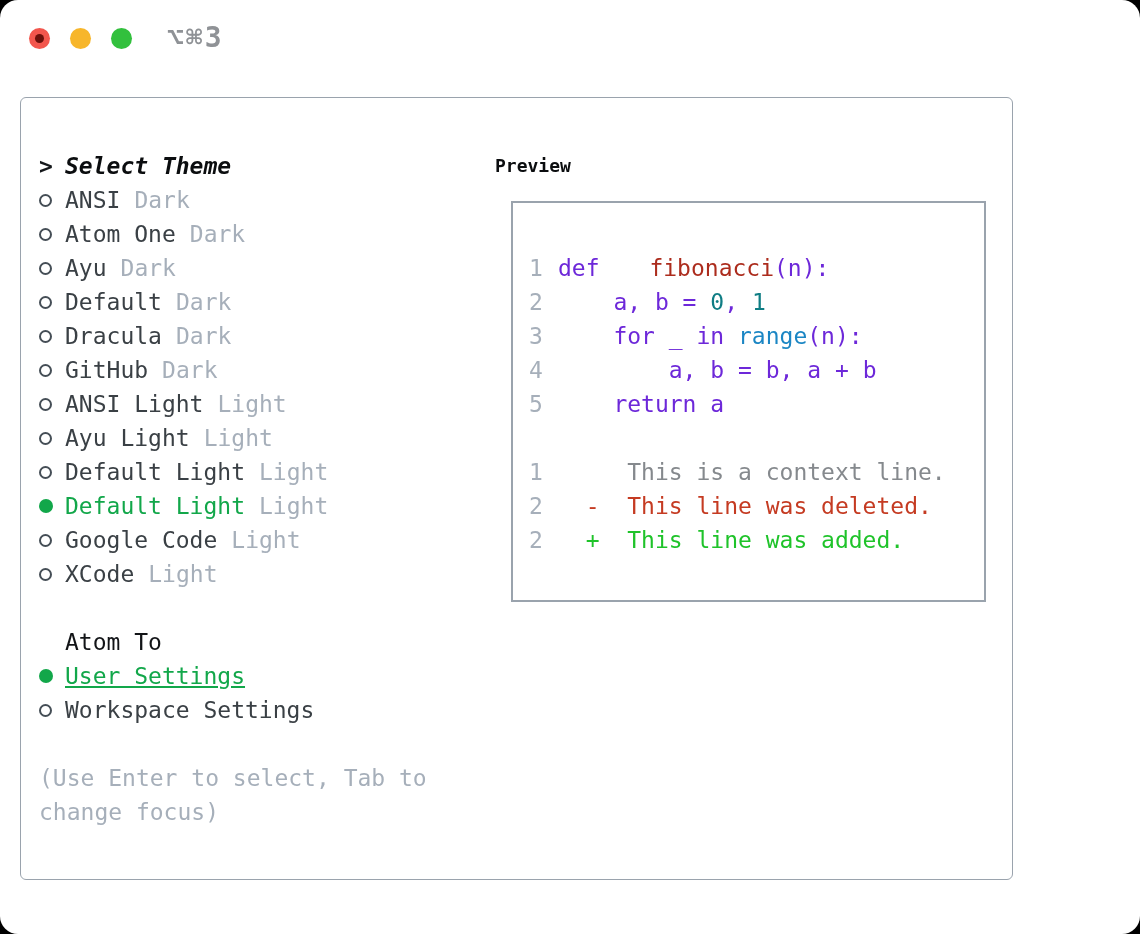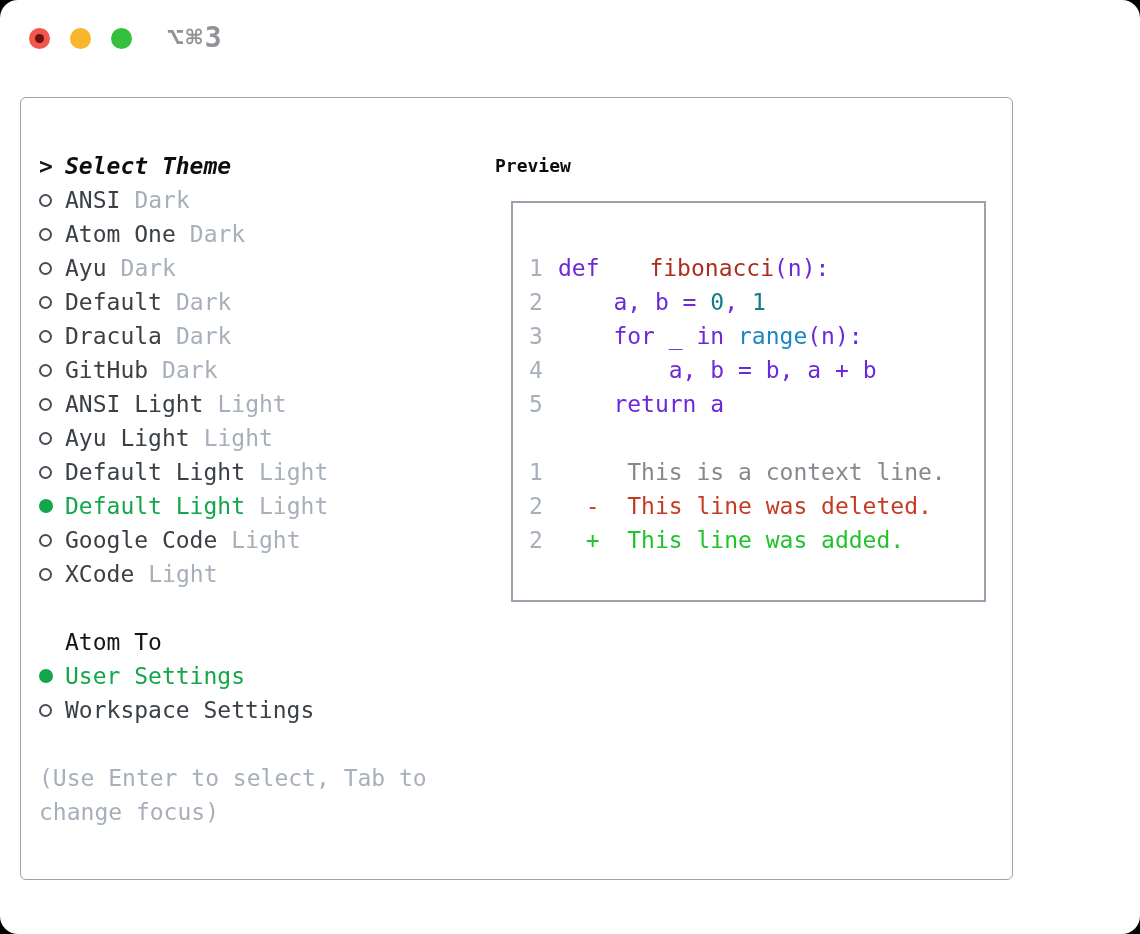--- a/index.html
+++ b/index.html
@@ -30,21 +30,21 @@
   .leftcol{position:absolute;left:18px;top:51px;width:452px;}
   .row{height:34px;display:flex;align-items:center;font-size:23px;white-space:pre;color:#3a4045;}
   .mk{width:26px;display:flex;align-items:center;flex:0 0 26px;}
   .prompt{font-weight:bold;color:#15181b;font-size:23px;}
   .sect-title{font-weight:bold;color:#0b0d0f;font-style:italic;}
   .apply-title{color:#121417;}
   .ring{width:13px;height:13px;border:2px solid #454e56;border-radius:50%;box-sizing:border-box;}
   .ring.filled{border:none;background:#12a74a;width:14px;height:14px;}
   .variant{margin-left:14px;color:#a6afba;}
   .row.sel .tname{color:#12a74a;}
-  .row.sel-opt .olabel{color:#12a74a;}
+  .row.sel-opt .olabel{color:#12a74a;text-decoration:underline;}
   .hint{color:#a6afba;}
   
   .preview-title{
     position:absolute;left:474px;top:51px;height:34px;line-height:34px;
     font-size:18px;font-weight:bold;color:#0b0d0f;text-align:right;
   }
   .pbox{
     position:absolute;left:490px;top:103px;width:475px;height:401px;
     border:2px solid #9aa3ad;box-sizing:border-box;background:#fff;
     padding:48px 0 0 16px;overflow:hidden;

